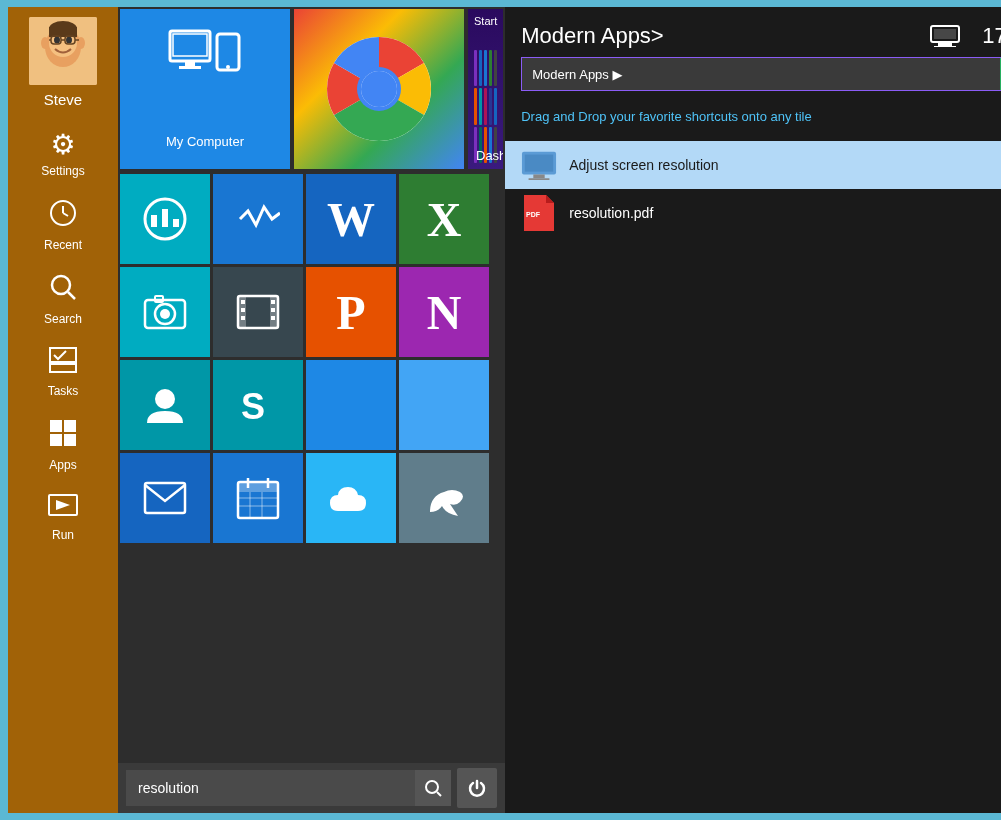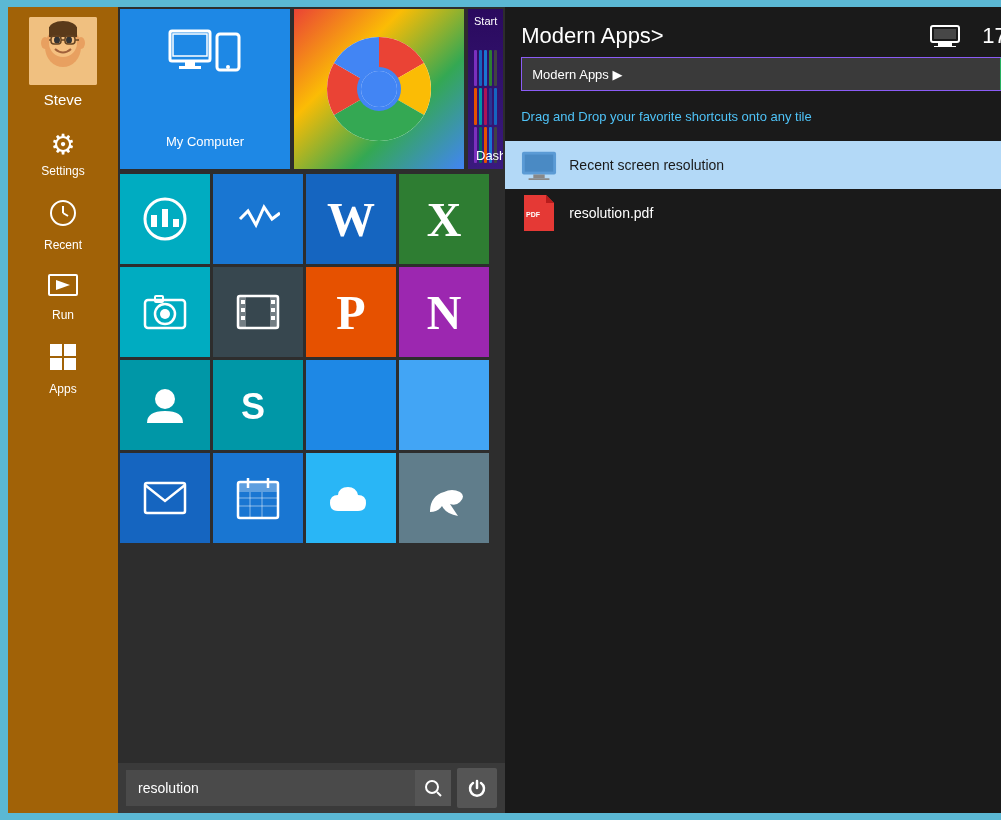--- a/index.html
+++ b/index.html
@@ -378,37 +378,56 @@
         <svg width="30" height="30" viewBox="0 0 30 30" fill="none">
           <circle cx="15" cy="15" r="12" stroke="white" stroke-width="2"></circle>
           <line x1="15" y1="8" x2="15" y2="15" stroke="white" stroke-width="2"></line>
           <line x1="15" y1="15" x2="20" y2="18" stroke="white" stroke-width="2"></line>
         </svg>
       </span>
       <span>Recent</span>
     </div>
     <div class="sidebar-item">
       <span class="sidebar-icon">
-        <svg width="30" height="26" viewBox="0 0 30 26" fill="none">
-          <rect x="1" y="3" width="28" height="20" rx="1" stroke="white" stroke-width="2"></rect>
-          <polygon points="8,8 8,18 22,13" fill="white"></polygon>
+        <svg width="30" height="30" viewBox="0 0 30 30" fill="none">
+          <circle cx="13" cy="13" r="9" stroke="white" stroke-width="2.5"></circle>
+          <line x1="20" y1="20" x2="27" y2="27" stroke="white" stroke-width="2.5"></line>
         </svg>
       </span>
-      <span>Run</span>
+      <span>Search</span>
+    </div>
+    <div class="sidebar-item">
+      <span class="sidebar-icon">
+        <svg width="30" height="28" viewBox="0 0 30 28" fill="none">
+          <rect x="2" y="18" width="26" height="8" fill="none" stroke="white" stroke-width="2"></rect>
+          <rect x="2" y="2" width="26" height="14" fill="none" stroke="white" stroke-width="2"></rect>
+          <polyline points="6,9 10,13 18,5" stroke="white" stroke-width="2" fill="none"></polyline>
+        </svg>
+      </span>
+      <span>Tasks</span>
     </div>
     <div class="sidebar-item">
       <span class="sidebar-icon">
         <svg width="30" height="30" viewBox="0 0 30 30" fill="white">
           <rect x="2" y="2" width="12" height="12"></rect>
           <rect x="16" y="2" width="12" height="12"></rect>
           <rect x="2" y="16" width="12" height="12"></rect>
           <rect x="16" y="16" width="12" height="12"></rect>
         </svg>
       </span>
       <span>Apps</span>
+    </div>
+    <div class="sidebar-item">
+      <span class="sidebar-icon">
+        <svg width="30" height="26" viewBox="0 0 30 26" fill="none">
+          <rect x="1" y="3" width="28" height="20" rx="1" stroke="white" stroke-width="2"></rect>
+          <polygon points="8,8 8,18 22,13" fill="white"></polygon>
+        </svg>
+      </span>
+      <span>Run</span>
     </div>
   </div>
 
   <div class="tiles-area">
     <div class="tiles-wrapper">
 
       <div class="top-big-tiles">
 
         <div class="tile-my-computer">
           <svg width="80" height="65" viewBox="0 0 80 65" fill="none">
@@ -612,21 +631,21 @@
 
     <div class="result-item highlighted">
       <div class="result-icon">
         <svg width="38" height="30" viewBox="0 0 38 30" fill="none">
           <rect x="1" y="1" width="36" height="24" rx="2" fill="#5b9bd5"></rect>
           <rect x="4" y="4" width="30" height="18" fill="#4a8ac4"></rect>
           <rect x="13" y="25" width="12" height="4" fill="#888"></rect>
           <rect x="8" y="29" width="22" height="2" fill="#888"></rect>
         </svg>
       </div>
-      <span class="result-text">Recent screen resolution</span>
+      <span class="result-text">Adjust screen resolution</span>
     </div>
 
 
     <div class="result-item">
       <div class="result-icon">
         <svg width="30" height="36" viewBox="0 0 30 36" fill="none">
           <polygon points="0,0 22,0 30,8 30,36 0,36" fill="#e53935"></polygon>
           <polygon points="22,0 22,8 30,8" fill="#b71c1c"></polygon>
           <text x="2" y="22" font-size="7" font-weight="bold" fill="white" font-family="Arial">PDF</text>
         </svg>

